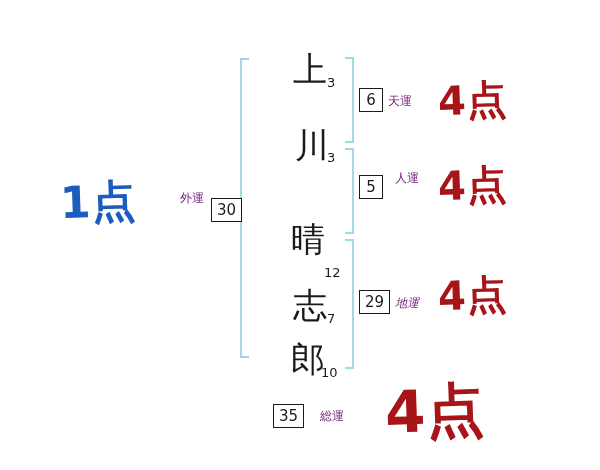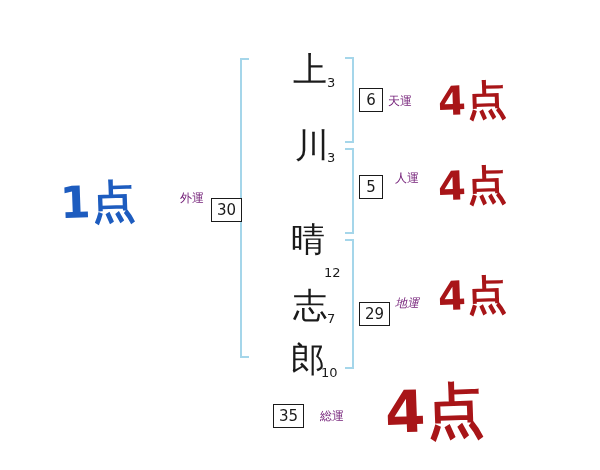--- a/index.html
+++ b/index.html
@@ -122,21 +122,21 @@
 
   <div class="fortune-label" style="left:180px; top:192px;">外運</div>
   <div class="num-box" style="left:211px; top:198px;">30</div>
 
   <div class="num-box" style="left:359px; top:88px;">6</div>
   <div class="fortune-label" style="left:388px; top:95px;">天運</div>
 
   <div class="num-box" style="left:359px; top:175px;">5</div>
   <div class="fortune-label" style="left:395px; top:172px;font-family:Liberation Serif, serif;">人運</div>
 
-  <div class="num-box" style="left:359px; top:290px;margin-top:12px;">29</div>
+  <div class="num-box" style="left:359px; top:290px;">29</div>
   <div class="fortune-label" style="left:395px; top:297px;font-style:italic;">地運</div>
 
   <div class="num-box" style="left:273px; top:404px;">35</div>
   <div class="fortune-label" style="left:320px; top:411px;font-family:Liberation Mono, monospace;">総運</div>
 
   <div class="score score-blue" style="left:60px;  top:180px;">1点</div>
   <div class="score score-red" style="left:438px; top:80px;">4点</div>
   <div class="score score-red" style="left:438px; top:165px;">4点</div>
   <div class="score score-red" style="left:438px; top:275px;">4点</div>
   <div class="score score-red-big" style="left:385px; top:382px;">4点</div>

